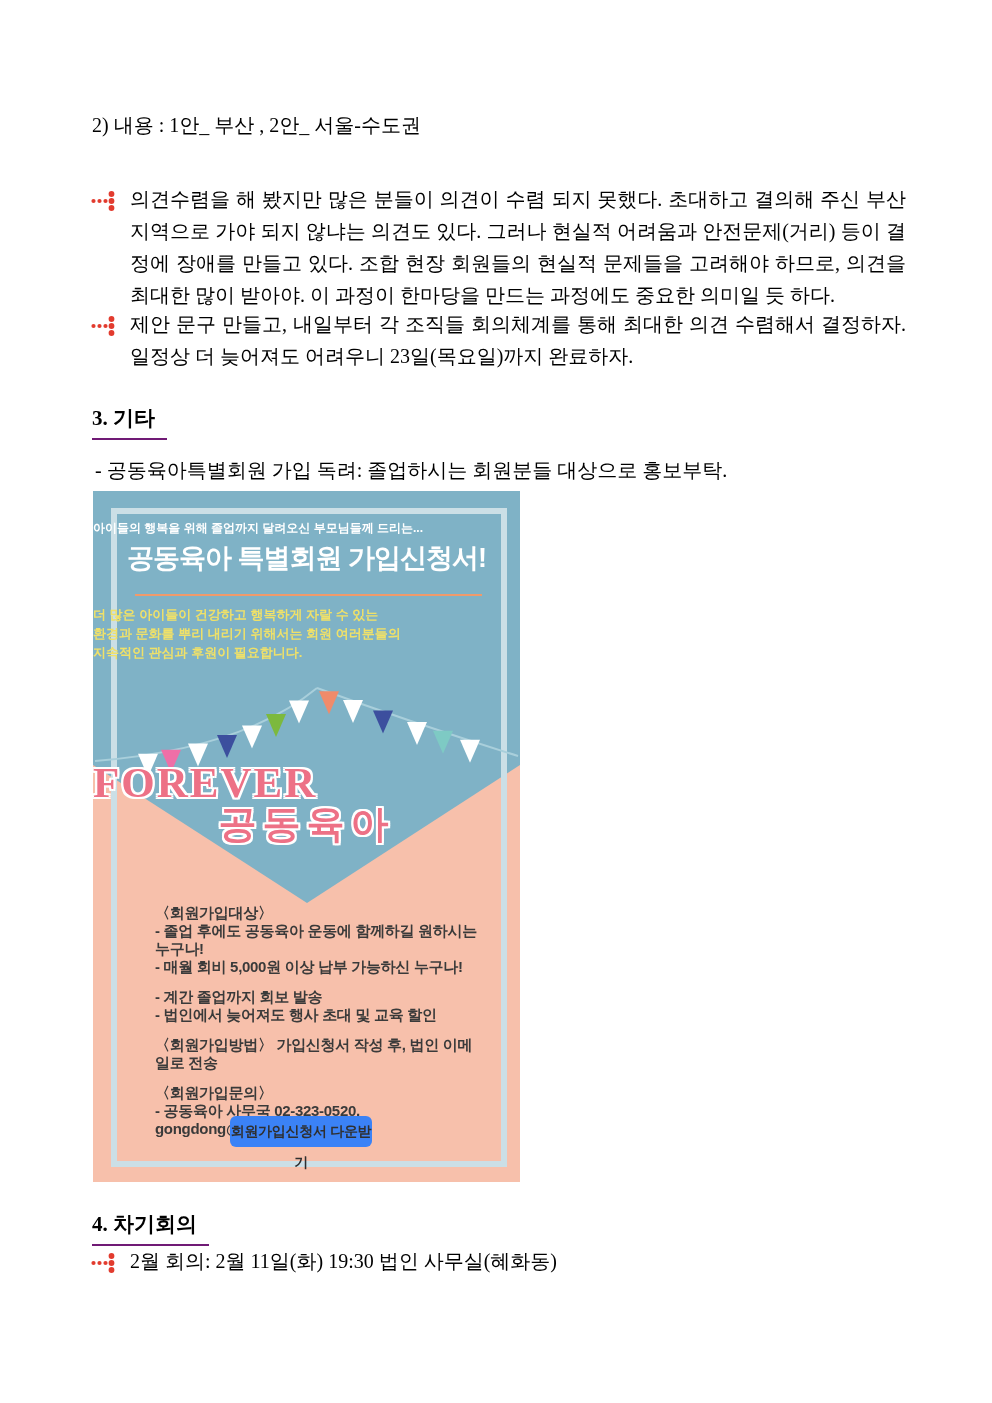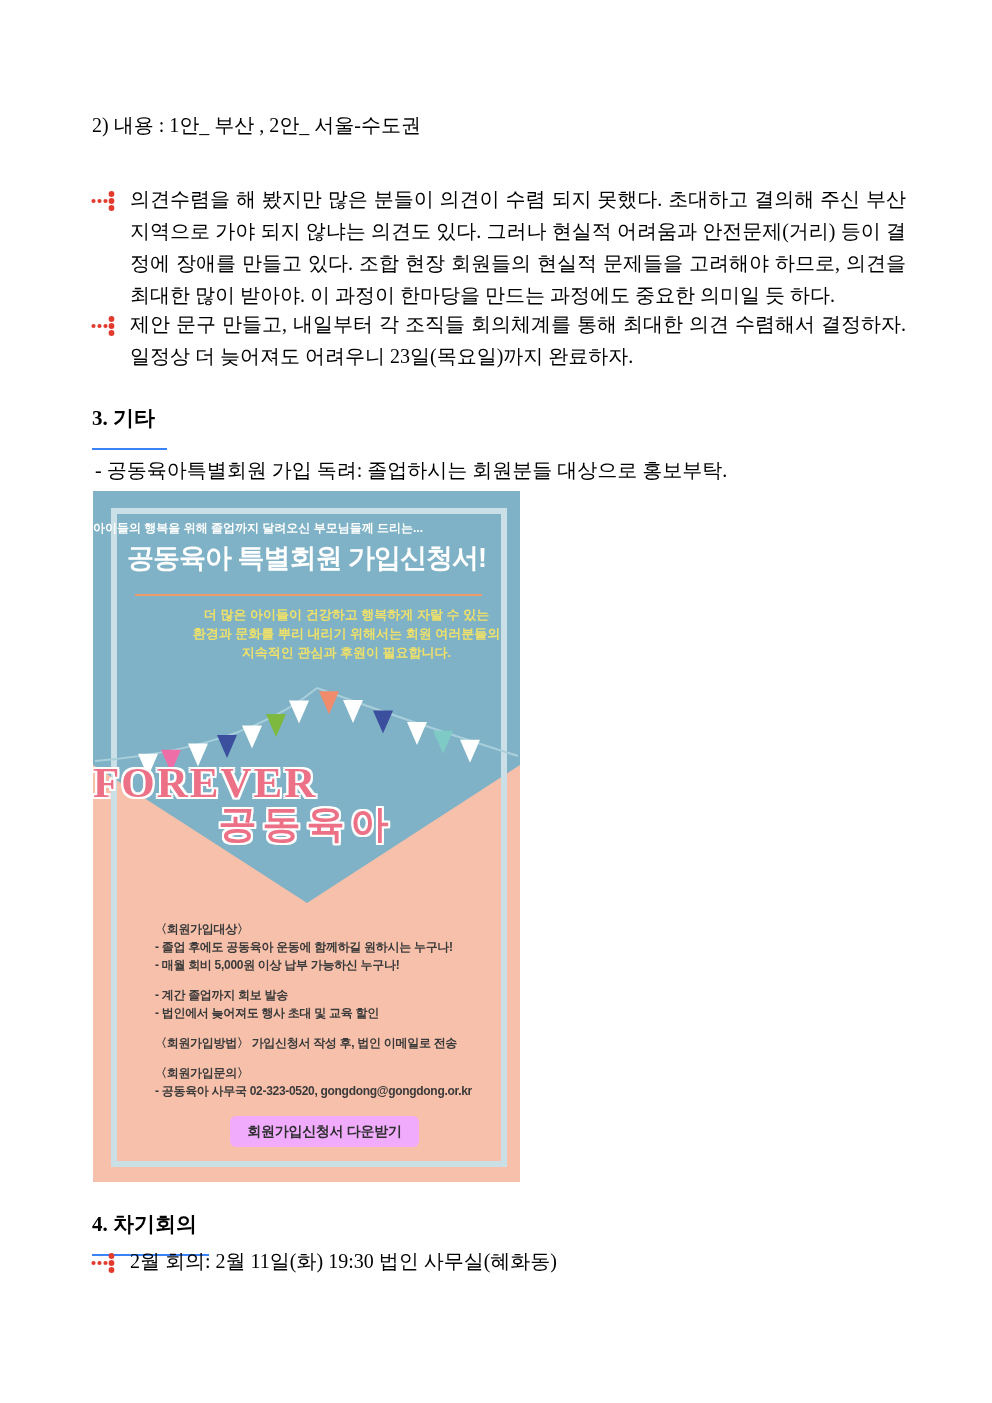--- a/index.html
+++ b/index.html
@@ -16,22 +16,22 @@
   .hwp-bullet{position:absolute;left:0;width:26px;height:22px;}
   .bullet-text{
     margin-left:40px;font-size:20px;line-height:32px;
     text-align:justify;word-break:break-all;
   }
   .doc-heading{
     font-size:21px;font-weight:bold;
     font-family:"Liberation Serif","DejaVu Serif",serif;
   }
   .doc-heading .u{
-    display:inline-block;border-bottom:2px solid #3b82f6;
-    padding-right:12px;padding-bottom:16px;
+    display:inline-block;border-bottom:2px solid #701a75;
+    padding-right:12px;padding-bottom:6px;
   }
   
   .poster{
     position:absolute;left:93px;top:491px;width:427px;height:691px;
     background:#f7c0ab;overflow:hidden;
     font-family:"Liberation Sans","DejaVu Sans",sans-serif;
   }
   .poster-blue{
     position:absolute;inset:0;background:#7fb2c6;
     clip-path:polygon(0 0,100% 0,100% 274px,214px 412px,0 274px);
@@ -46,49 +46,48 @@
   }
   .poster-title{
     position:absolute;top:49px;left:0;width:100%;text-align:center;
     font-size:27px;font-weight:bold;color:#ffffff;letter-spacing:-1px;
   }
   .poster-divider{
     position:absolute;top:103px;left:42px;width:347px;height:2px;
     background:#f09a6b;
   }
   .poster-subtitle{
-    position:absolute;top:114px;left:0;width:100%;text-align:center;
-    font-size:13px;line-height:19px;font-weight:bold;color:#f0e168;margin-left:40px;
+    position:absolute;top:114px;left:0;width:100%;
+    font-size:13px;line-height:19px;font-weight:bold;color:#f0e168;
   }
   .bunting-svg{position:absolute;inset:0;width:427px;height:691px;}
   .forever{
     position:absolute;top:270px;left:0;width:100%;
     font-family:"Liberation Serif","DejaVu Serif",serif;
     font-size:43px;font-weight:bold;letter-spacing:2px;line-height:1;
     color:#ed7186;
     text-shadow:-2px -2px 0 #fff,2px -2px 0 #fff,-2px 2px 0 #fff,2px 2px 0 #fff,
                 0 -2px 0 #fff,0 2px 0 #fff,-2px 0 0 #fff,2px 0 0 #fff;
   }
   .forever-sub{
     position:absolute;top:314px;left:0;width:100%;text-align:center;
     font-size:38px;font-weight:bold;letter-spacing:6px;line-height:1;
     color:#ed7186;
     text-shadow:-2px -2px 0 #fff,2px -2px 0 #fff,-2px 2px 0 #fff,2px 2px 0 #fff,
                 0 -2px 0 #fff,0 2px 0 #fff,-2px 0 0 #fff,2px 0 0 #fff;
   }
   .poster-body{
     position:absolute;left:62px;top:413px;width:330px;
-    font-size:12px;line-height:18px;font-weight:bold;color:#3a3a3a;
+    font-size:15px;line-height:18px;font-weight:bold;color:#3a3a3a;
     letter-spacing:-0.3px;
-    margin-top:16px;
   }
   .p-section{margin-bottom:12px;}
   .download-btn{
-    position:absolute;left:137px;top:625px;width:189px;height:31px;
-    background:#f0abfc;border-radius:6px;border:none;
+    position:absolute;left:137px;top:625px;width:142px;height:31px;
+    background:#3b82f6;border-radius:6px;border:none;
     font-family:"Liberation Sans","DejaVu Sans",sans-serif;
     font-size:14px;font-weight:bold;color:#2f2f2f;line-height:31px;
     letter-spacing:-0.3px;cursor:pointer;padding:0;
   }
 </style>
 </head>
 <body>
 
 <div class="page">
 

